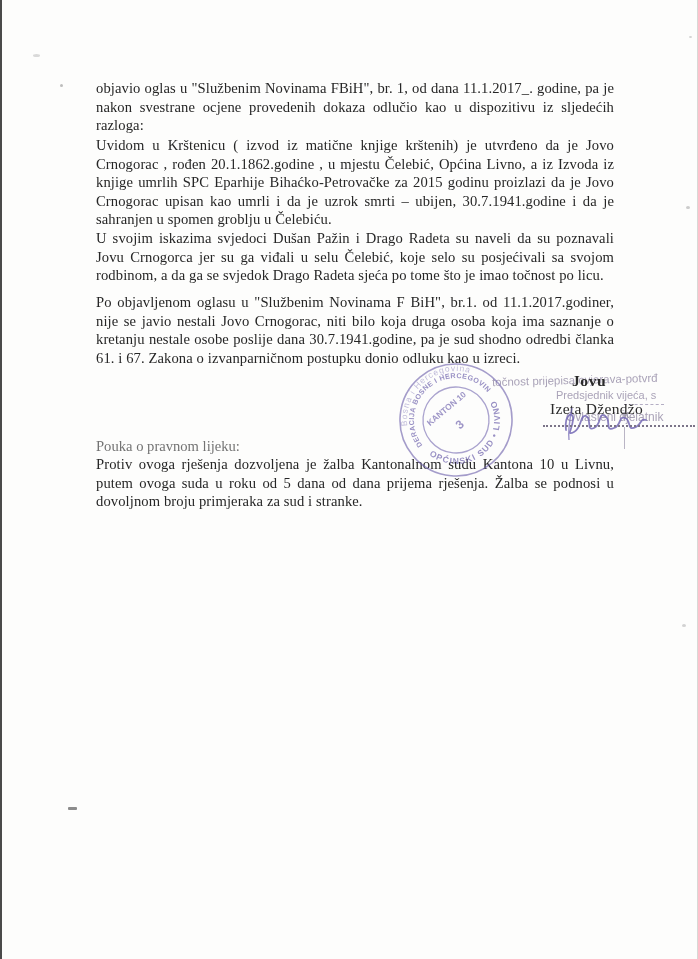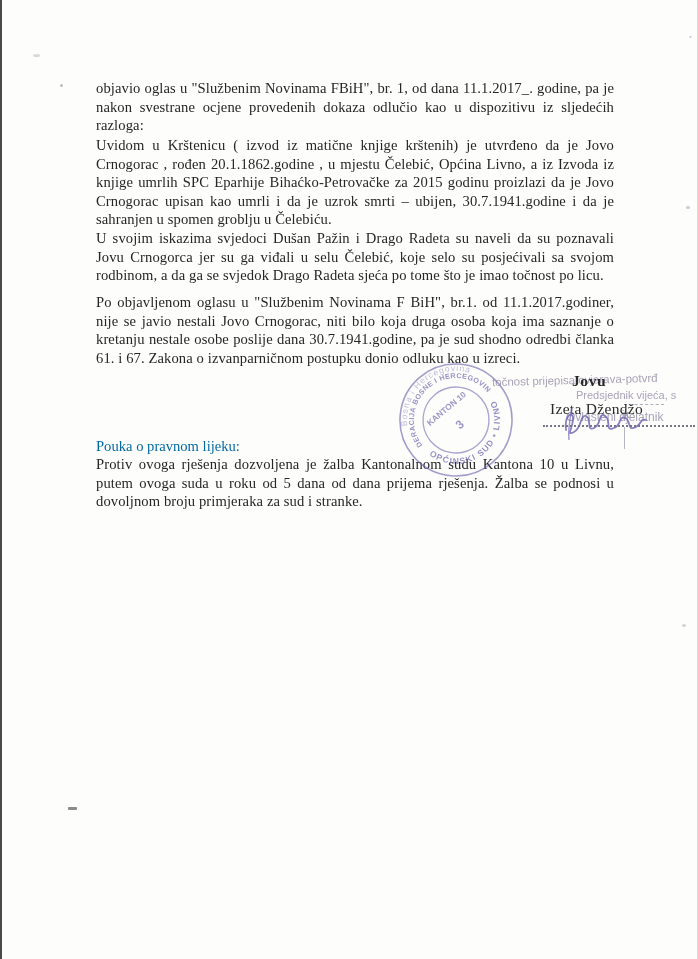--- a/index.html
+++ b/index.html
@@ -22,32 +22,32 @@
   .speck{position:absolute;background:#6f6f6f;border-radius:50%;}
   .para{
     position:absolute;left:96px;width:518px;
     font-size:14.6px;line-height:18.6px;
     text-align:justify;
     letter-spacing:.1px;
     color:#262626;
   }
   .pouka-heading{
     position:absolute;left:96px;
-    font-size:14.6px;line-height:18.6px;color:#0369a1;
+    font-size:14.6px;line-height:18.6px;color:#737373;
   }
   .sig-title{
     position:absolute;left:572px;top:372px;
     font-size:15.5px;font-weight:bold;color:#2b2b2b;letter-spacing:.6px;
   }
   .faint{
     position:absolute;color:#aaa3b8;font-family:"Liberation Sans",sans-serif;
     white-space:nowrap;
   }
   .faint1{left:492px;top:374px;font-size:11.5px;transform:rotate(-1.5deg);}
-  .faint2{left:556px;top:389px;font-size:11px;margin-left:20px;}
+  .faint2{left:556px;top:389px;font-size:11px;}
   .faint3{left:566px;top:410px;font-size:12px;}
   .faint4{left:622px;top:409px;font-size:10px;color:#9a94a8;text-align:center;}
   .sig-name{
     position:absolute;left:550px;top:400px;
     font-size:15.5px;color:#2b2b2b;letter-spacing:.3px;text-align:center;
   }
   .sig-dash{
     position:absolute;left:624px;top:404px;width:40px;height:0;
     border-top:1px dashed #b4aec4;
   }

